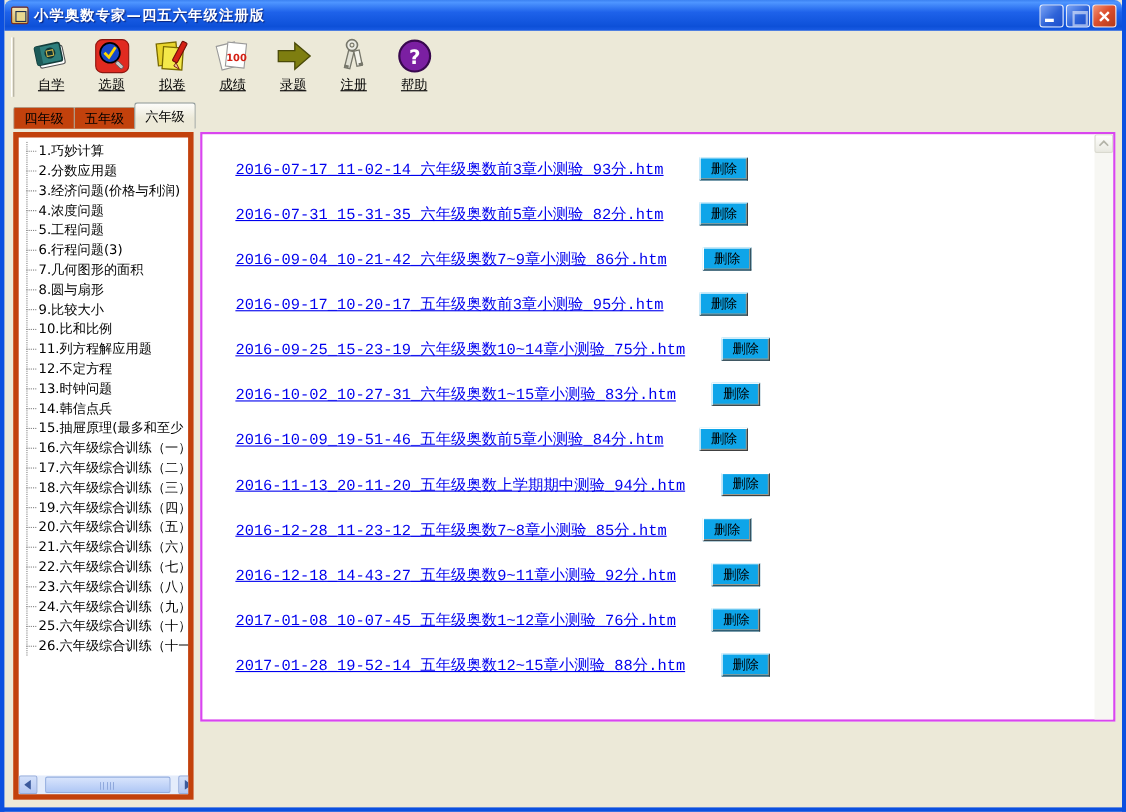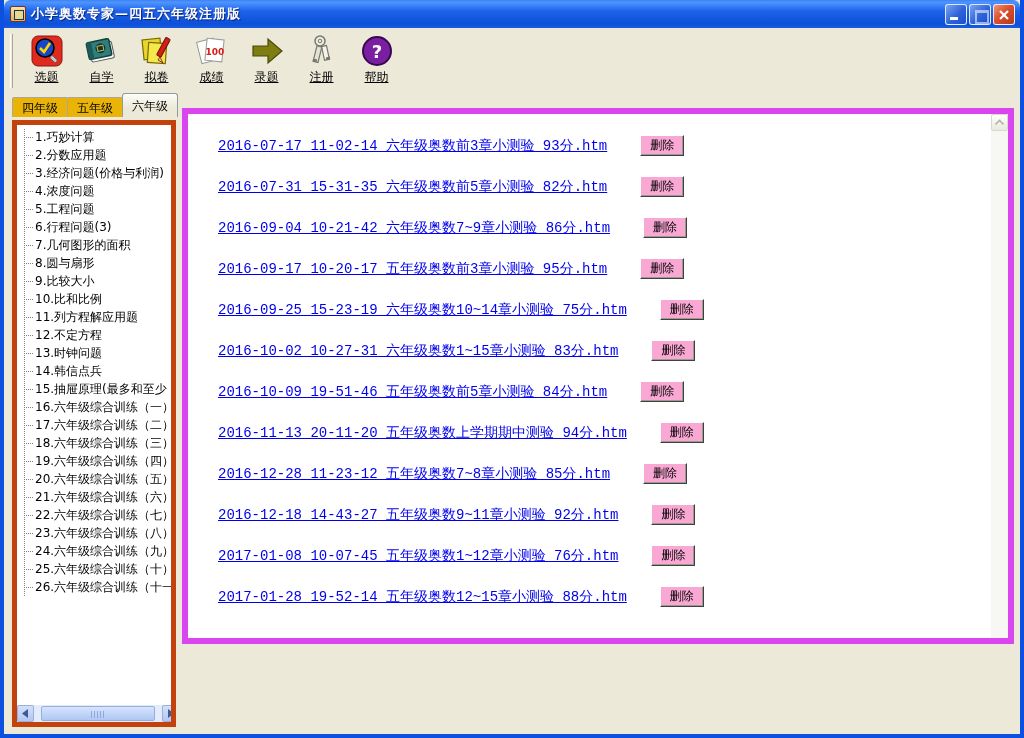--- a/index.html
+++ b/index.html
@@ -60,21 +60,21 @@
   .tool-btn {
     width:55px; height:56px; display:flex; flex-direction:column; align-items:center;
     justify-content:flex-start; gap:1px; cursor:pointer; border:1px solid transparent;text-decoration:underline;
   }
   .tool-btn svg { width:36px; height:36px; }
   .tool-label { font-size:12px; color:#000; line-height:14px; white-space:nowrap; }
   
   .tab-strip { display:flex; align-items:flex-end; height:25px; padding-left:8px; position:relative; }
   .tab {
     height:20px; padding:2px 9px 0 9px; font-size:12px; color:#000; white-space:nowrap;
-    background:#eab308; border:1px solid #ACA899; border-bottom:none; border-radius:2px 2px 0 0;
+    background:#c2410c; border:1px solid #ACA899; border-bottom:none; border-radius:2px 2px 0 0;
     margin-right:-1px; cursor:pointer; position:relative;
   }
   .tab.active {
     height:24px; padding-top:4px; border:1px solid #919B9C; border-bottom:none;
     border-radius:3px 3px 0 0; z-index:2;
     background:linear-gradient(180deg,#FDFDFB,#ECE9D8 60%);
     text-align:right;
   }
   
   .left-panel {
@@ -104,33 +104,33 @@
   .h-thumb {
     height:15px; flex:1 1 auto; margin:0 7px; position:relative; cursor:pointer;
     background:linear-gradient(180deg,#D8E4FC,#AFC7F5); border:1px solid #94AEE0; border-radius:2px;
   }
   .h-thumb::after {
     content:""; position:absolute; left:50%; top:4px; width:14px; height:7px; transform:translateX(-50%);
     background:repeating-linear-gradient(90deg,#8FA8DC 0 1px,transparent 1px 3px);
   }
   
   .main-panel {
-    position:absolute; left:178px; top:108px; width:832px; height:536px;
-    background:#fff; border:6px solid #d946ef; overflow:hidden;
+    position:absolute; left:178px; top:120px; width:832px; height:536px;
+    background:#fff; border:2px solid #d946ef; overflow:hidden;
   }
   .file-list { padding:11px 0 0 30px; }
   .file-row { height:41px; display:flex; align-items:center; }
   .file-link {
     font-family:"Liberation Mono","DejaVu Sans Mono",monospace;
     font-size:14px; color:#0000EE; text-decoration:underline; cursor:pointer; white-space:nowrap;
   }
   .delete-btn {
     margin-left:33px; min-width:44px; height:21px; padding:1px 6px 2px 6px;
     font-family:"DejaVu Sans","Liberation Sans",sans-serif; font-size:12px; color:#000;
-    background:#f9a8d4; cursor:pointer;
+    background:#0ea5e9; cursor:pointer;
     border-top:1px solid #FFFFFF; border-left:1px solid #FFFFFF;
     border-right:1px solid #404040; border-bottom:1px solid #404040;
     box-shadow:inset -1px -1px 0 #9C9A8C;
   }
   .v-scroll {
     position:absolute; right:0; top:0; width:17px; height:605px;
     background:#F7F7F3; display:flex; flex-direction:column; justify-content:space-between;
   }
   .v-arrow {
     width:17px; height:17px; display:flex; align-items:center; justify-content:center;
@@ -156,43 +156,43 @@
         </svg>
       </div>
     </div>
   </div>
 
   <div class="toolbar">
     <div class="gripper"></div>
 
     <div class="tool-btn">
       <svg viewBox="0 0 36 36">
-        <rect x="3" y="3" width="30" height="30" rx="6" fill="#E02A20" stroke="#8E1710" stroke-width="1"></rect>
-        <circle cx="16" cy="15" r="9" fill="#1747C8" stroke="#000" stroke-width="1.5"></circle>
-        <path d="M11 15 L15 19 L21 10" fill="none" stroke="#FFD800" stroke-width="2.6"></path>
-        <rect x="23" y="22" width="8" height="3.5" rx="1.5" transform="rotate(45 23 22)" fill="#C8C8C8" stroke="#555" stroke-width="0.8"></rect>
-      </svg>
-      <span class="tool-label">选题</span>
-    </div>
-
-    <div class="tool-btn">
-      <svg viewBox="0 0 36 36">
         <g transform="rotate(-12 18 18)">
           <rect x="6" y="10" width="23" height="17" rx="2" fill="#FFFFFF" stroke="#555" stroke-width="1"></rect>
           <rect x="4" y="7" width="23" height="17" rx="2" fill="#2E7F7C" stroke="#143D3B" stroke-width="1.5"></rect>
           <rect x="4" y="7" width="5" height="17" fill="#1C5A58"></rect>
           <circle cx="17" cy="15" r="5" fill="#0F3534"></circle>
           <rect x="14" y="12.5" width="6" height="5" fill="none" stroke="#C9B24A" stroke-width="1"></rect>
         </g>
       </svg>
       <span class="tool-label">自学</span>
     </div>
 
     <div class="tool-btn">
       <svg viewBox="0 0 36 36">
+        <rect x="3" y="3" width="30" height="30" rx="6" fill="#E02A20" stroke="#8E1710" stroke-width="1"></rect>
+        <circle cx="16" cy="15" r="9" fill="#1747C8" stroke="#000" stroke-width="1.5"></circle>
+        <path d="M11 15 L15 19 L21 10" fill="none" stroke="#FFD800" stroke-width="2.6"></path>
+        <rect x="23" y="22" width="8" height="3.5" rx="1.5" transform="rotate(45 23 22)" fill="#C8C8C8" stroke="#555" stroke-width="0.8"></rect>
+      </svg>
+      <span class="tool-label">选题</span>
+    </div>
+
+    <div class="tool-btn">
+      <svg viewBox="0 0 36 36">
         <rect x="4" y="6" width="18" height="20" fill="#E8D42C" stroke="#7A6A00" stroke-width="1.2" transform="rotate(-6 13 16)"></rect>
         <rect x="9" y="10" width="18" height="20" fill="#F4E84A" stroke="#7A6A00" stroke-width="1.2" transform="rotate(4 18 20)"></rect>
         <rect x="22" y="4" width="5" height="20" rx="1" fill="#D42014" stroke="#6E0E08" stroke-width="1" transform="rotate(28 24 14)"></rect>
         <path d="M19 27 L24 30 L21 24 Z" fill="#F0C8A0" stroke="#6E0E08" stroke-width="0.8"></path>
       </svg>
       <span class="tool-label">拟卷</span>
     </div>
 
     <div class="tool-btn">
       <svg viewBox="0 0 36 36">

